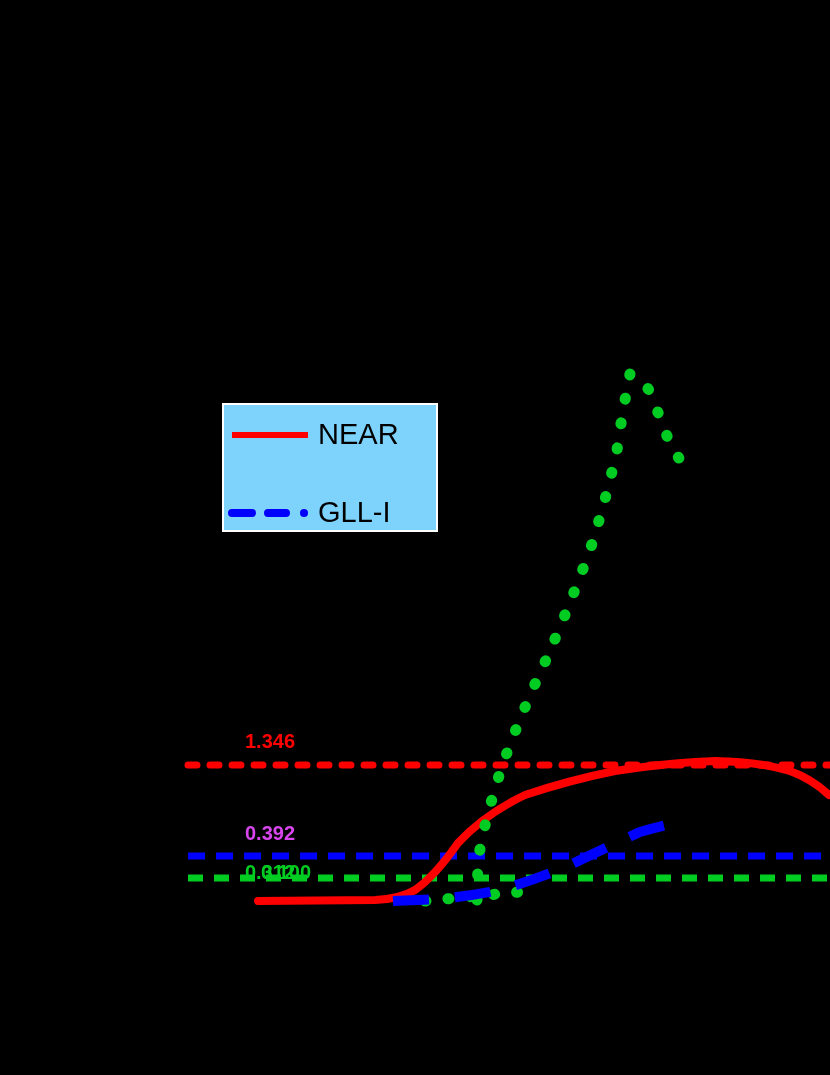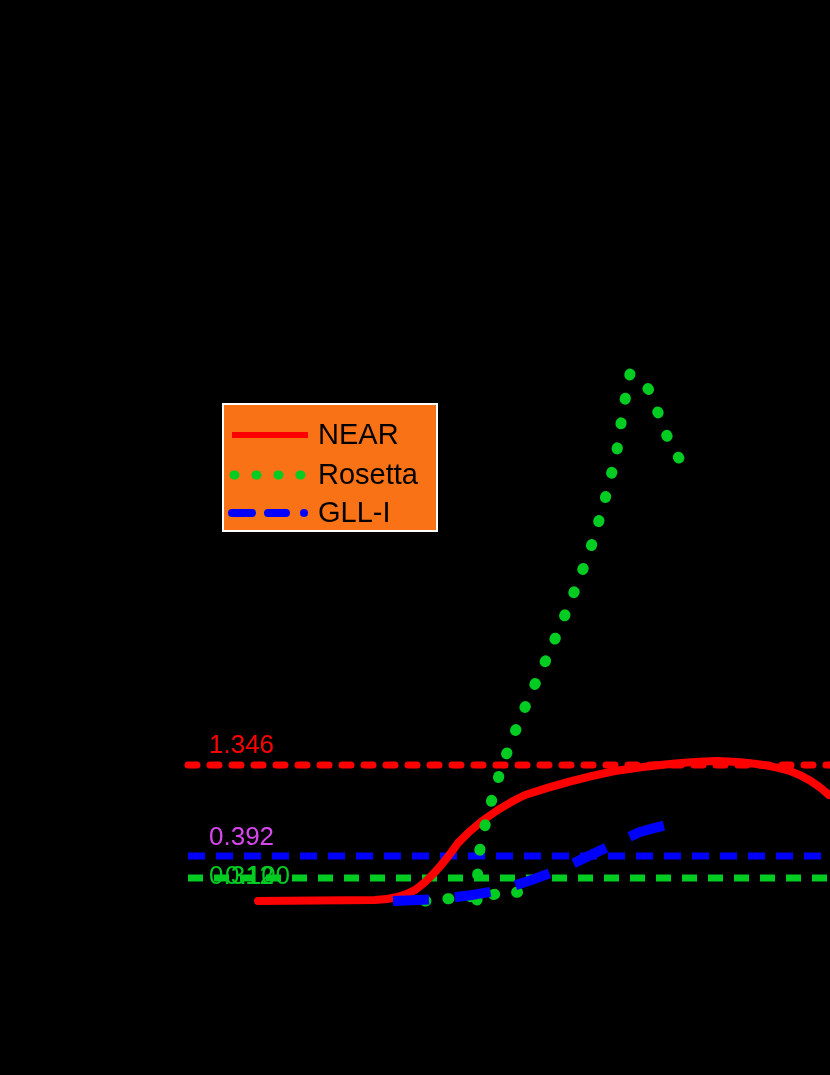--- a/index.html
+++ b/index.html
@@ -1,24 +1,24 @@
 <!DOCTYPE html>
 <html><head>
 <meta charset="utf-8">
 <style>
   html,body{margin:0;padding:0;background:#000;}
   body{width:830px;height:1075px;overflow:hidden;font-family:"Liberation Sans",sans-serif;}
   #stage{position:relative;width:830px;height:1075px;background:#000;}
   #plot{position:absolute;left:0;top:0;width:830px;height:1075px;}
-  .lbl{position:absolute;font-size:26px;font-weight:400;letter-spacing:0px;line-height:1;white-space:nowrap;}
+  .lbl{position:absolute;font-size:20px;font-weight:700;letter-spacing:0px;line-height:1;white-space:nowrap;margin-left:36px;}
   #lbl-near{left:209px;top:731px;color:#ff0000;}
   #lbl-gll{left:209px;top:823px;color:#d946ef;}
   #lbl-ros{left:209px;top:862px;color:#00cc22;}
   #lbl-ros2{left:225px;top:862px;color:#00cc22;}
-  #legend{position:absolute;left:222px;top:403px;width:216px;height:129px;background:#f97316;border:2px solid #ffffff;box-sizing:border-box;}
+  #legend{position:absolute;left:222px;top:403px;width:216px;height:129px;background:#7dd3fc;border:2px solid #ffffff;box-sizing:border-box;}
   .leg-row{position:absolute;left:0;width:216px;height:43px;display:flex;align-items:center;}
   .leg-sample{width:92px;height:43px;flex:0 0 92px;}
   .leg-text{font-size:29px;color:#000;line-height:1;padding-left:2px;white-space:nowrap;}
 </style>
 </head>
 <body>
 
 <div id="stage">
 
   <svg id="plot" viewBox="0 0 830 1075" xmlns="http://www.w3.org/2000/svg">
@@ -48,28 +48,20 @@
 
     <div class="leg-row" style="top:8px;">
       <span class="leg-sample">
         <svg width="92" height="43" viewBox="0 0 92 43" xmlns="http://www.w3.org/2000/svg">
           <line x1="8" y1="22" x2="84" y2="22" stroke="#ff0000" stroke-width="6"></line>
         </svg>
       </span>
       <span class="leg-text">NEAR</span>
     </div>
 
-    <div class="leg-row" style="top:48px;">
-      <span class="leg-sample">
-        <svg width="92" height="43" viewBox="0 0 92 43" xmlns="http://www.w3.org/2000/svg">
-          <line x1="10" y1="22" x2="84" y2="22" stroke="#00cc22" stroke-width="9" stroke-linecap="round" stroke-dasharray="1 21"></line>
-        </svg>
-      </span>
-      <span class="leg-text">Rosetta</span>
-    </div>
 
     <div class="leg-row" style="top:86px;text-align:center;">
       <span class="leg-sample">
         <svg width="92" height="43" viewBox="0 0 92 43" xmlns="http://www.w3.org/2000/svg">
           <line x1="8" y1="22" x2="62" y2="22" stroke="#0000ff" stroke-width="8" stroke-linecap="round" stroke-dasharray="20 16"></line>
           <circle cx="80" cy="22" r="4" fill="#0000ff"></circle>
         </svg>
       </span>
       <span class="leg-text">GLL-I</span>
     </div>

